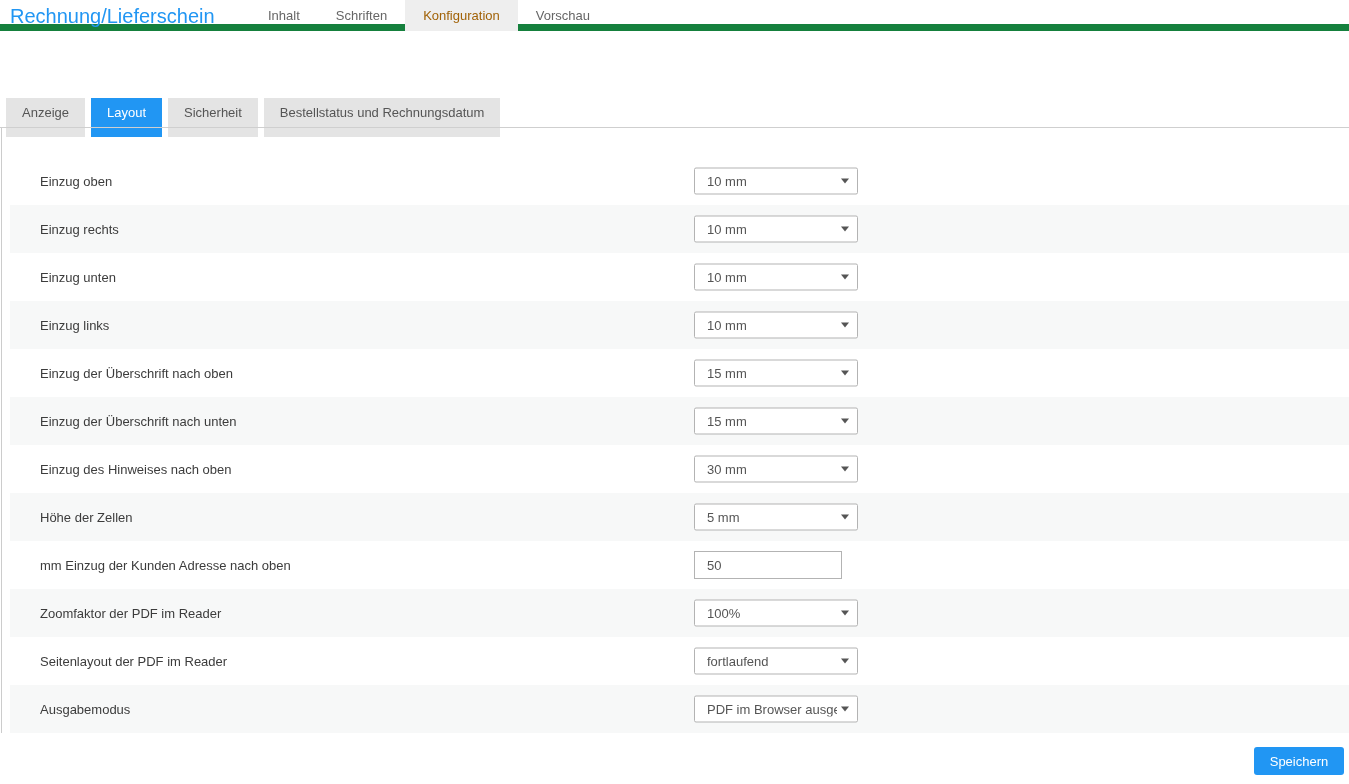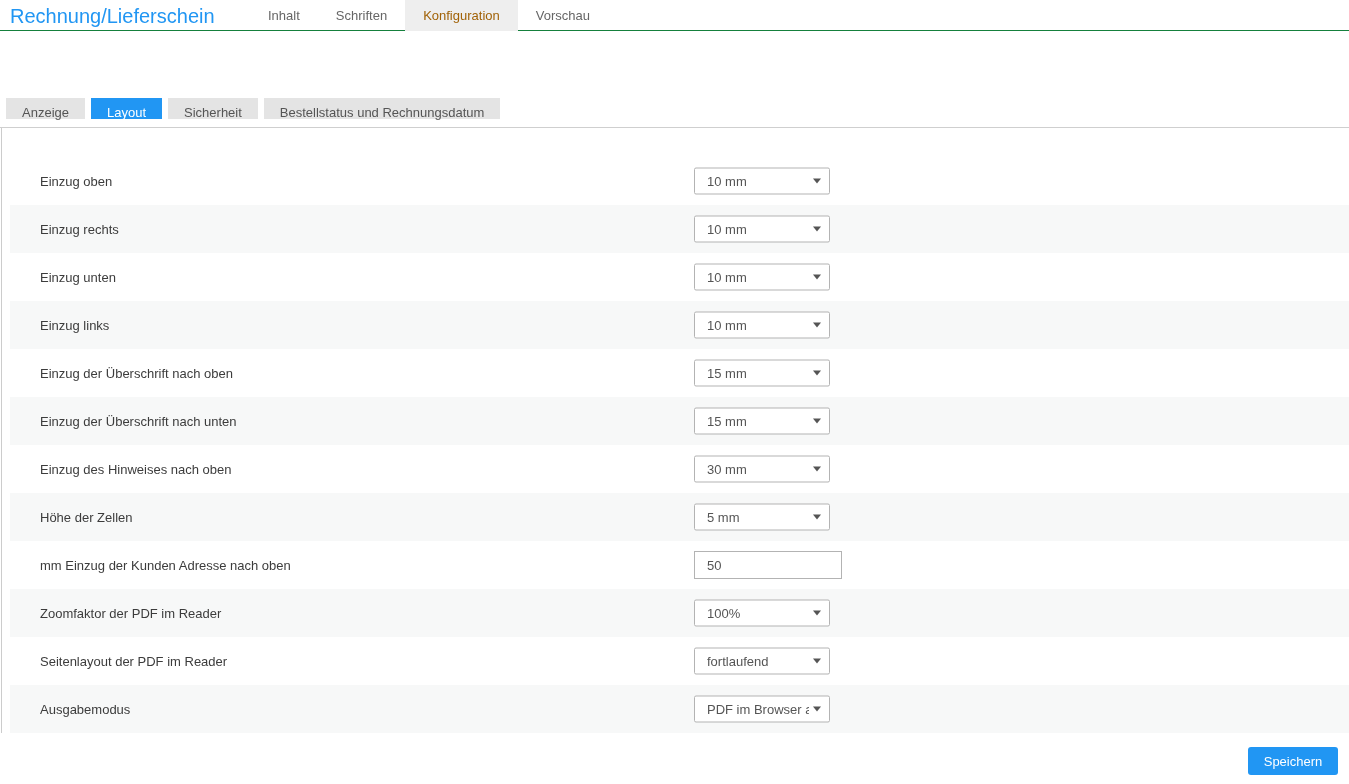--- a/index.html
+++ b/index.html
@@ -1,60 +1,60 @@
 <!DOCTYPE html>
 <html><head>
 <meta charset="utf-8">
 <style>
   * { margin:0; padding:0; box-sizing:border-box; }
   html,body { width:1349px; height:784px; background:#fff; overflow:hidden;
               font-family:"Liberation Sans", sans-serif; }
 
   
   .header { position:absolute; top:0; left:0; width:1349px; height:31px;
-            border-bottom:1px solid #15803d; background:#fff; }
+            border-bottom:7px solid #15803d; background:#fff; }
   .page-title { position:absolute; left:10px; top:1px; font-size:20px;
                 color:#2196f3; line-height:30px; white-space:nowrap; }
   .top-tabs { position:absolute; left:250px; top:0; height:31px; display:flex; }
   .top-tab { padding:0 18px; line-height:31px; font-size:13px; color:#666;
              cursor:pointer; white-space:nowrap; }
   .top-tab.active { background:#eeeeee; color:#a16207; }
 
   
   .sub-tabs { position:absolute; left:6px; top:98px; display:flex; gap:6px; }
-  .sub-tab { padding:0 16px; height:21px; line-height:29px; font-size:13px;
+  .sub-tab { padding:0 16px; height:39px; line-height:29px; font-size:13px;
              background:#e4e4e4; color:#555; cursor:pointer; white-space:nowrap; }
   .sub-tab.active { background:#2196f3; color:#fff;text-align:right; }
   .sub-tab-divider { position:absolute; left:0; top:127px; width:1349px; height:0;
                      border-top:1px solid #cfcfcf; }
 
   
   .table-left-border { position:absolute; left:1px; top:128px; width:0; height:605px;
                        border-left:1px solid #ccc; }
   .rows { position:absolute; left:10px; top:157px; width:1339px; }
   .form-row { position:relative; height:48px; display:flex; align-items:center;
               background:#fff; }
   .form-row.stripe { background:#f7f8f8; }
   .row-label { margin-left:30px; font-size:13px; color:#3c3c3c; white-space:nowrap;text-align:right; }
   .control { position:absolute; left:684px; top:50%; transform:translateY(-50%); }
 
-  .select-box { width:136px; height:27px; background:#fff; border:1px solid #b3b3b3;
+  .select-box { width:164px; height:27px; background:#fff; border:1px solid #b3b3b3;
                 border-radius:2px; display:flex; align-items:center; cursor:pointer;
                 padding:0 8px 0 12px; overflow:hidden; }
   .select-value { flex:1; font-size:13px; color:#555; white-space:nowrap;
                   overflow:hidden; }
   .caret { width:0; height:0; border-left:4px solid transparent; flex:none;
            border-right:4px solid transparent; border-top:5px solid #555;
            margin-left:4px; }
   .text-box { width:148px; height:28px; background:#fff; border:1px solid #b3b3b3;
               border-radius:0; padding:0 12px; font-size:13px; color:#555;
               font-family:"Liberation Sans", sans-serif; }
 
   
-  .save-btn { position:absolute; right:11px; top:747px; width:90px; height:28px;
+  .save-btn { position:absolute; right:5px; top:747px; width:90px; height:28px;
               background:#2196f3; color:#fff; border:none; border-radius:3px;
               font-size:13px; cursor:pointer;
               font-family:"Liberation Sans", sans-serif; }
 </style>
 </head>
 <body>
 
 <div class="header">
   <div class="page-title">Rechnung/Lieferschein</div>
   <div class="top-tabs" id="top-tabs">

